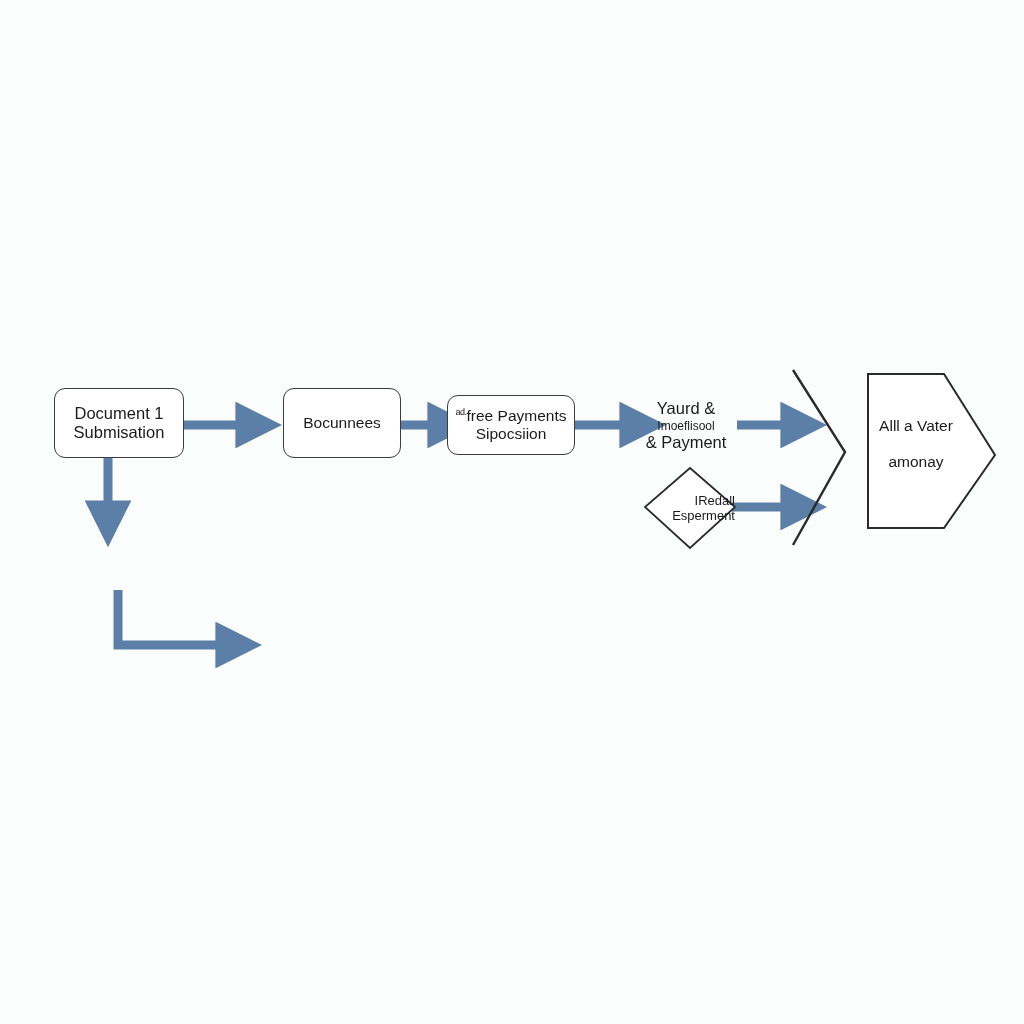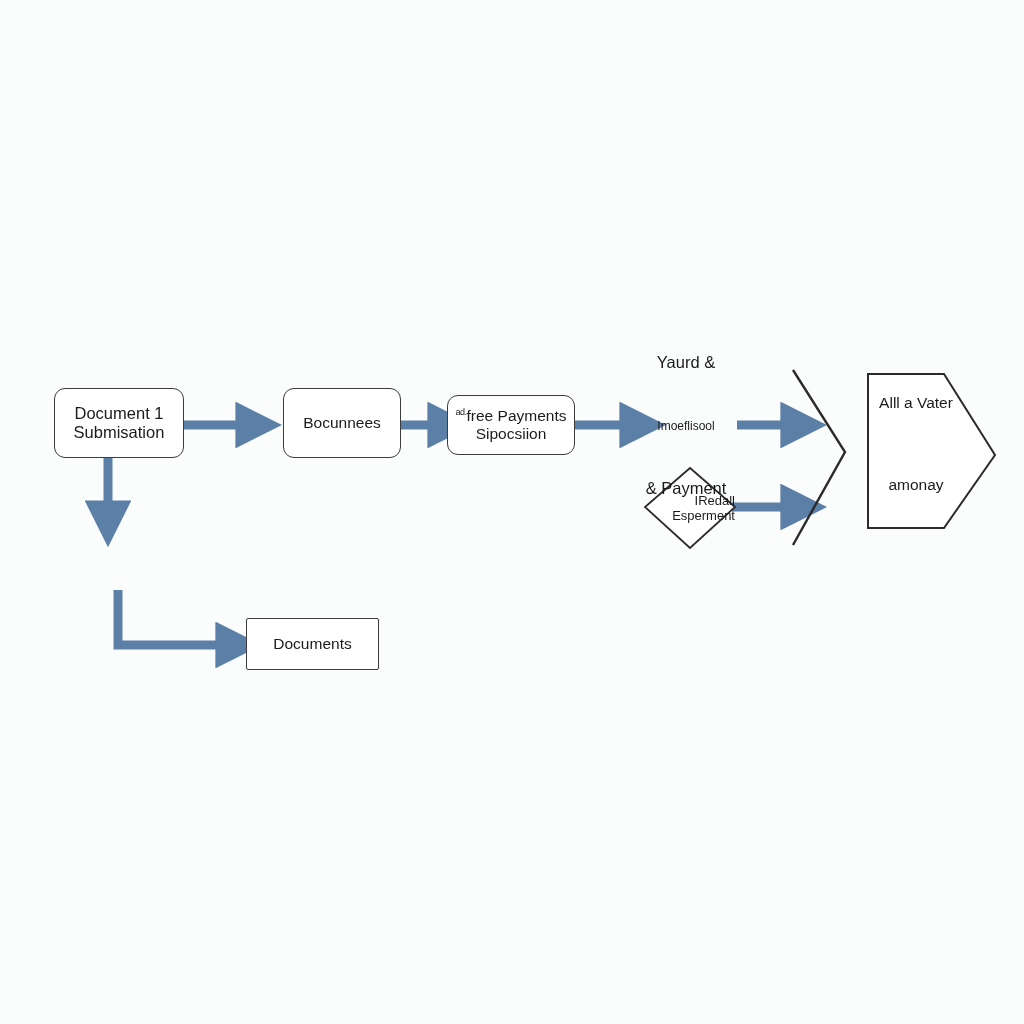--- a/index.html
+++ b/index.html
@@ -40,21 +40,20 @@
   .node-box {
     border: 1.6px solid #3c3c3c;
     border-radius: 11px;
   }
   .node-box.square {
     border-radius: 2px;
   }
   .node-plain {
     background: transparent;
     border: none;
-    gap: 46px;
   }
   .node-line {
     display: block;
     line-height: 1.18;
     white-space: nowrap;
   }
   .sup-mark {
     font-size: 9px;
     vertical-align: super;
     letter-spacing: -0.5px;
@@ -136,17 +135,14 @@
     <span class="node-line t13">IRedall</span>
     <span class="node-line t13">Esperment</span>
   </div>
 
   <div class="node node-plain" style="left:866px; top:404px; width:100px; height:80px;">
     <span class="node-line t15" style="margin-bottom:18px;">Alll a Vater</span>
     <span class="node-line t15">amonay</span>
   </div>
 
 
-  <div class="node node-box square" style="left:246px; top:618px; width:133px; height:52px;">
-    <span class="node-line t15">Documents</span>
-  </div>
 
 </div>
 
 </body></html>

